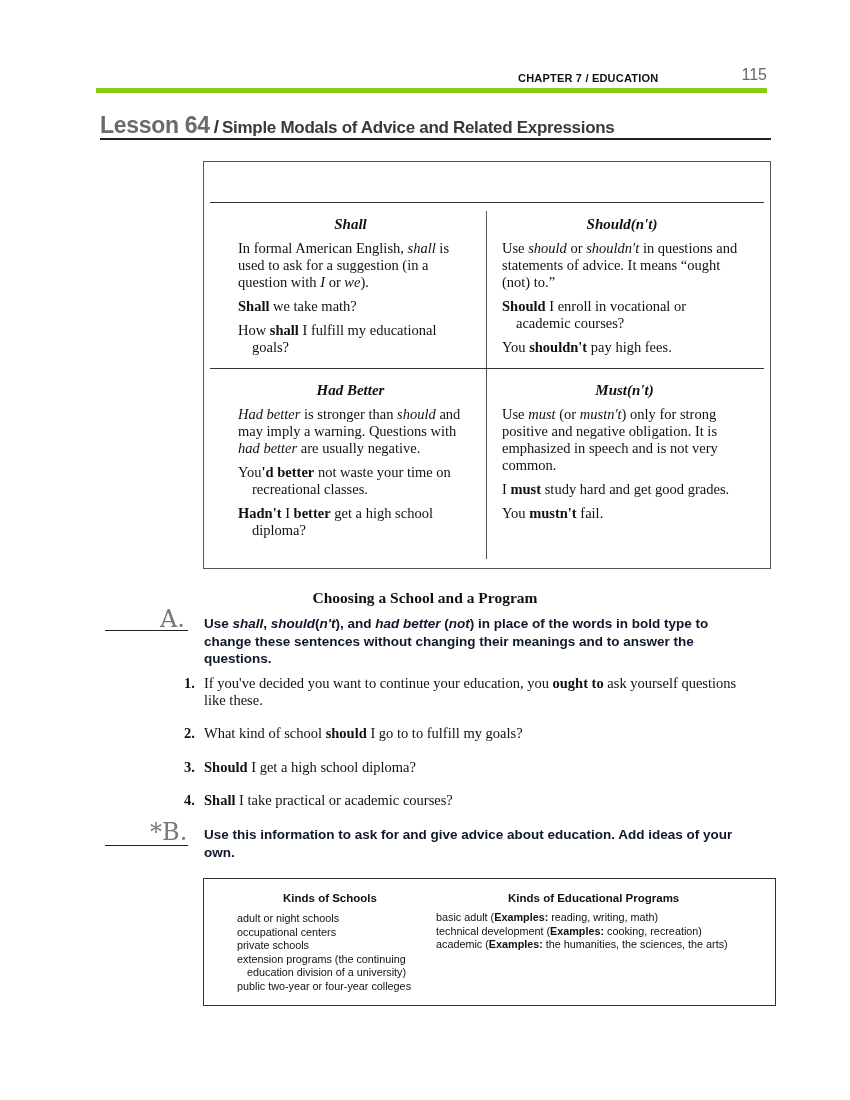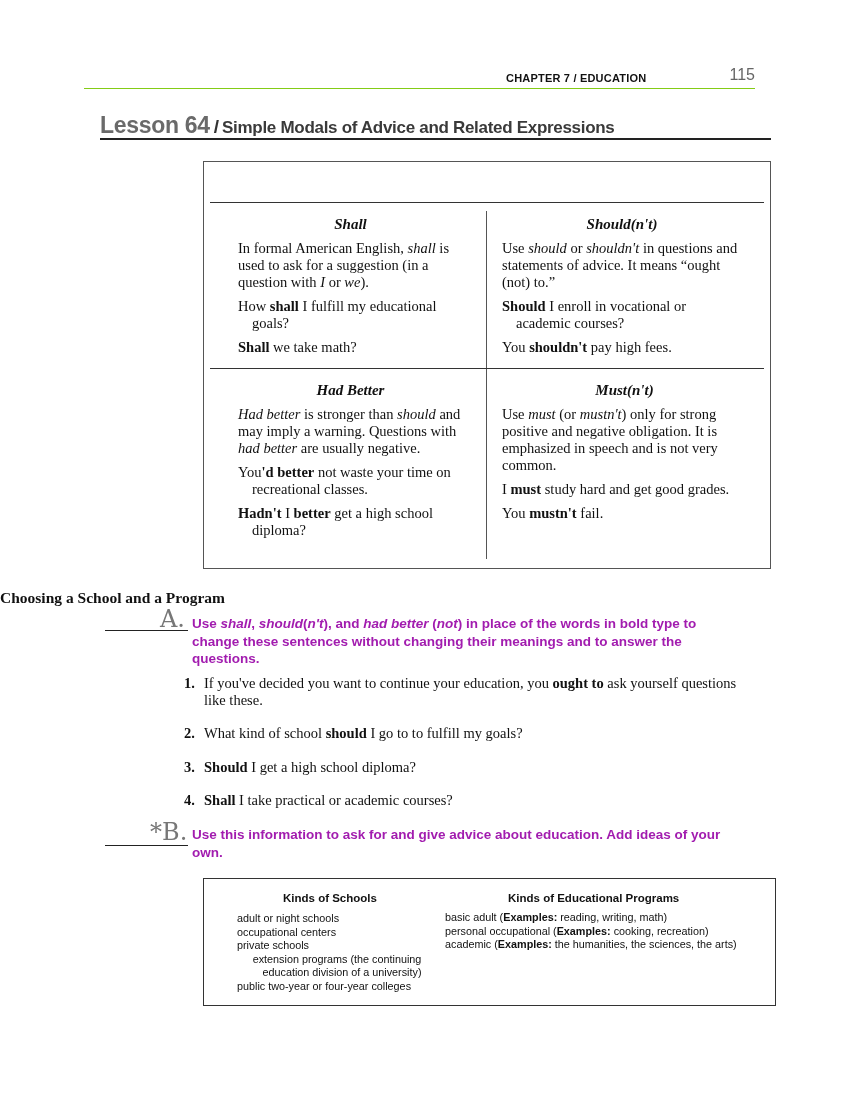--- a/index.html
+++ b/index.html
@@ -1,19 +1,19 @@
 <!DOCTYPE html>
 <html><head>
 <meta charset="utf-8">
 <style>
   html, body { margin: 0; padding: 0; background: #ffffff; }
   body { width: 850px; height: 1100px; position: relative; overflow: hidden; color: #111; }
 
   
-  .run-head { position: absolute; left: 84px; top: 66px; width: 671px; height: 22px; border-bottom: 1px solid #84cc16; }
+  .run-head { position: absolute; left: 96px; top: 66px; width: 671px; height: 22px; border-bottom: 5px solid #84cc16; }
   .run-chapter { position: absolute; left: 422px; top: 6px; font-family: "Liberation Sans", sans-serif; font-weight: bold; font-size: 11px; letter-spacing: 0.2px; color: #111; }
   .run-page { position: absolute; right: 0; top: 0; font-family: "Liberation Sans", sans-serif; font-weight: normal; font-size: 16px; color: #666; margin-left: 28px; }
 
   
   .lesson-title { position: absolute; left: 100px; top: 112px; width: 671px; height: 26px; border-bottom: 2px solid #222; white-space: nowrap; }
   .lesson-num { font-family: "Liberation Sans", sans-serif; font-weight: bold; font-size: 23px; color: #6a6a6a; letter-spacing: -0.3px; }
   .lesson-slash { font-family: "Liberation Sans", sans-serif; font-weight: bold; font-size: 19px; color: #333; margin: 0 3px 0 4px; }
   .lesson-sub { font-family: "Liberation Sans", sans-serif; font-weight: bold; font-size: 17px; color: #3a3a3a; letter-spacing: -0.3px; }
 
   
@@ -22,36 +22,36 @@
   .hline { position: absolute; height: 1px; background: #333; }
   .vline { position: absolute; width: 1px; background: #555; }
   .cell { position: absolute; font-family: "Liberation Serif", serif; font-size: 14.5px; line-height: 17px; }
   .cell-title { text-align: center; font-style: italic; font-weight: bold; font-size: 15px; margin-bottom: 7px; }
   .cell p { margin: 0 0 7px 0; }
   .hang { padding-left: 14px; text-indent: -14px; }
   b { font-weight: bold; }
   i { font-style: italic; }
 
   
-  .section-title { position: absolute; left: 0; width: 850px; top: 589px; text-align: left; font-family: "Liberation Serif", serif; font-weight: bold; font-size: 15.5px; }
+  .section-title { position: absolute; left: 0; width: 850px; top: 589px; text-align: center; font-family: "Liberation Serif", serif; font-weight: bold; font-size: 15.5px; }
 
   
   .ex-rule { position: absolute; left: 105px; width: 83px; height: 1px; background: #222; }
   .ex-letter { position: absolute; font-family: "DejaVu Serif", serif; font-size: 24px; color: #777; }
-  .ex-instr { position: absolute; left: 192px; width: 555px; font-family: "Liberation Sans", sans-serif; font-weight: bold; font-size: 13.5px; line-height: 17.5px; color: #a21caf; }
+  .ex-instr { position: absolute; left: 204px; width: 555px; font-family: "Liberation Sans", sans-serif; font-weight: bold; font-size: 13.5px; line-height: 17.5px; color: #0f172a; }
 
   .items { position: absolute; left: 182px; width: 560px; font-family: "Liberation Serif", serif; font-size: 14.5px; line-height: 17px; }
   .item { position: relative; padding-left: 22px; }
   .item-num { position: absolute; left: 2px; top: 0; font-weight: bold; }
 
   
   .info-box { position: absolute; left: 203px; top: 878px; width: 571px; height: 126px; border: 1px solid #333; }
   .col-head { position: absolute; font-family: "Liberation Sans", sans-serif; font-weight: bold; font-size: 11.5px; }
   .col-list { position: absolute; font-family: "Liberation Sans", sans-serif; font-size: 10.8px; line-height: 13.6px; margin: 0; padding: 0; list-style: none; }
-  .col-list li.hang { padding-left: 10px; text-indent: -10px; text-align: center; }
+  .col-list li.hang { padding-left: 10px; text-indent: -10px; }
 </style>
 </head>
 <body>
 
 <div class="run-head">
   <span class="run-chapter">CHAPTER 7  /  EDUCATION</span>
   <span class="run-page">115</span>
 </div>
 
 <div class="lesson-title">
@@ -59,22 +59,22 @@
 </div>
 
 <div class="grammar-box">
   <div class="hline" style="left:6px; top:40px; width:554px;"></div>
   <div class="vline" style="left:282px; top:49px; height:348px;"></div>
   <div class="hline" style="left:6px; top:206px; width:554px;"></div>
 
   <div class="cell" style="left:34px; top:54px; width:225px;">
     <div class="cell-title">Shall</div>
     <p><span>In formal American English, </span><i>shall</i><span> is used to ask for a suggestion (in a question with </span><i>I</i><span> or </span><i>we</i><span>).</span></p>
+    <p class="hang"><b>Shall</b><span> we take math?</span></p>
     <p class="hang"><span>How </span><b>shall</b><span> I fulfill my educational goals?</span></p>
-    <p class="hang"><b>Shall</b><span> we take math?</span></p>
   </div>
 
   <div class="cell" style="left:298px; top:54px; width:240px;">
     <div class="cell-title">Should(n't)</div>
     <p><span>Use </span><i>should</i><span> or </span><i>shouldn't</i><span> in questions and statements of advice. It means “ought (not) to.”</span></p>
     <p class="hang"><b>Should</b><span> I enroll in vocational or academic courses?</span></p>
     <p class="hang"><span>You </span><b>shouldn't</b><span> pay high fees.</span></p>
   </div>
 
   <div class="cell" style="left:34px; top:220px; width:225px;">
@@ -119,18 +119,18 @@
   <div class="col-head" style="left:73px; top:13px;padding-left:6px;">Kinds of Schools</div>
   <ul class="col-list" style="left:33px; top:33px; width:200px;">
     <li>adult or night schools</li>
     <li>occupational centers</li>
     <li>private schools</li>
     <li class="hang">extension programs (the continuing education division of a university)</li>
     <li>public two-year or four-year colleges</li>
   </ul>
 
   <div class="col-head" style="left:304px; top:13px;">Kinds of Educational Programs</div>
-  <ul class="col-list" style="left:241px; top:32px; width:320px;">
+  <ul class="col-list" style="left:232px; top:32px; width:320px;">
     <li><span>basic adult</span> (<b>Examples:</b> <span>reading, writing, math</span>)</li>
-    <li><span>personal occupational</span> (<b>Examples:</b> <span>cooking, recreation</span>)</li>
+    <li><span>technical development</span> (<b>Examples:</b> <span>cooking, recreation</span>)</li>
     <li><span>academic</span> (<b>Examples:</b> <span>the humanities, the sciences, the arts</span>)</li>
   </ul>
 </div>
 
 </body></html>

